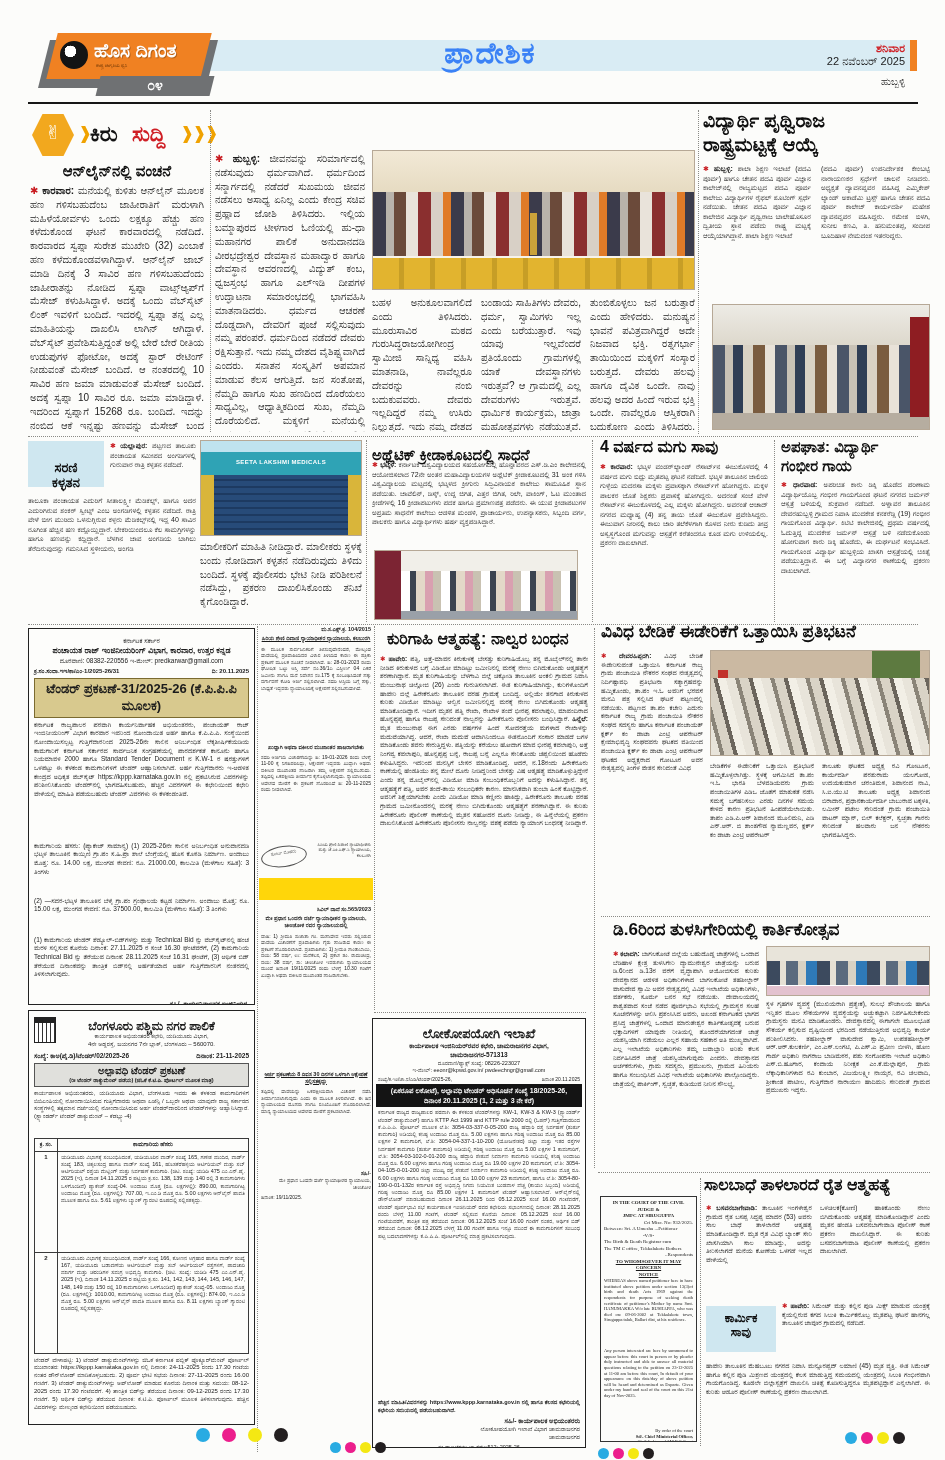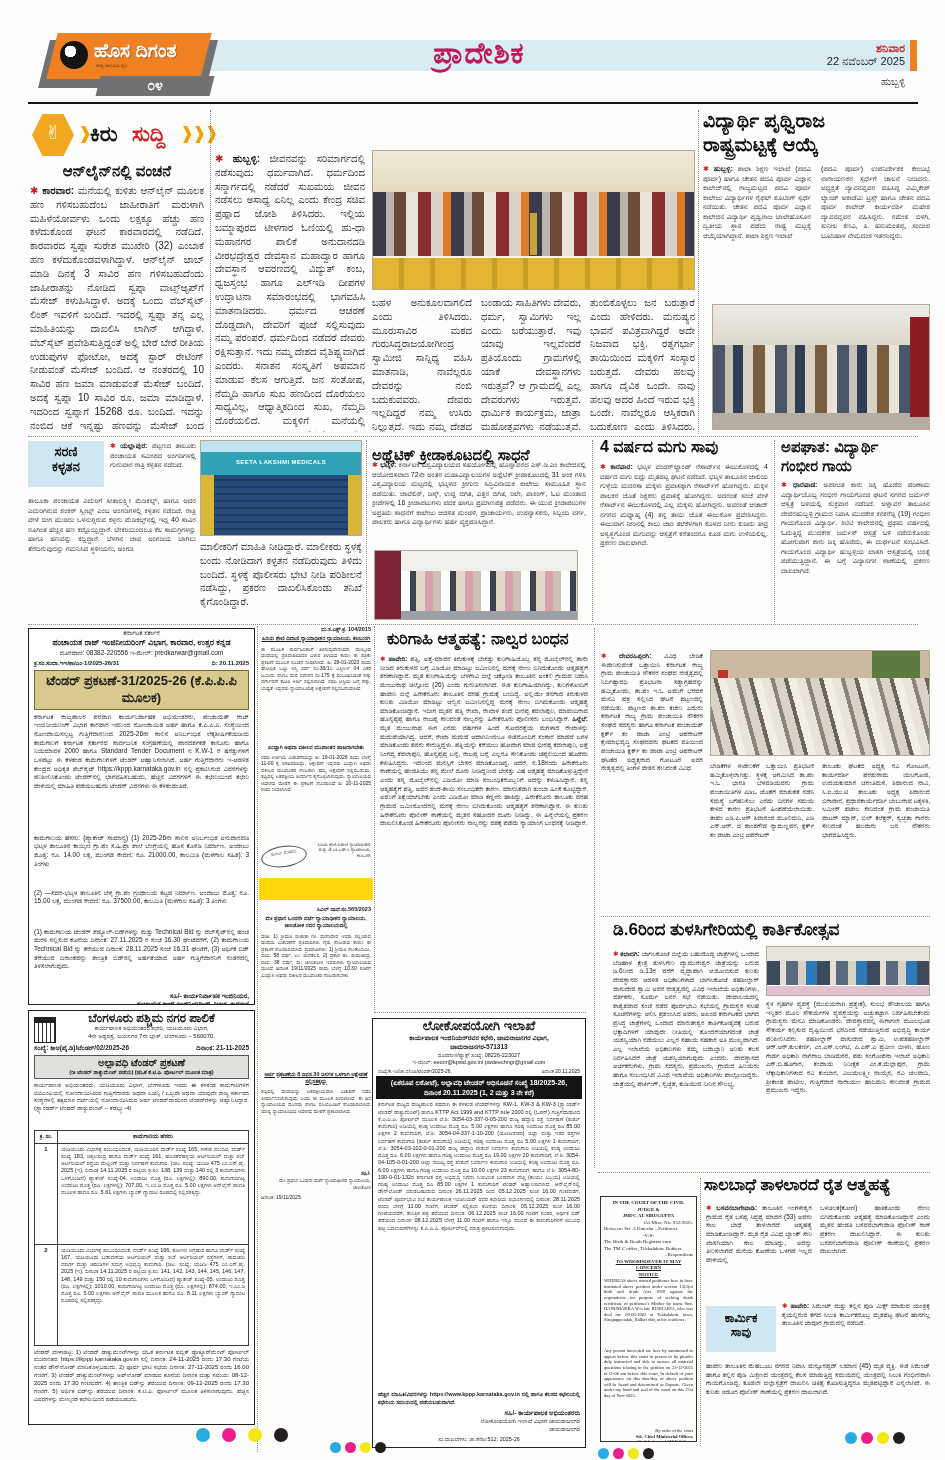--- a/index.html
+++ b/index.html
@@ -32,37 +32,37 @@
   .f21{font-size:21px;line-height:1.1;}
   .f29{font-size:29px;line-height:1.05;}
   .hl{font-weight:bold;color:#0e0e0e;}
   .star{color:#c81a1f;font-weight:bold;}
   .dl{font-weight:bold;}
   .hsep{position:absolute;border-top:1.5px dotted #8a8a86;}
   .vsep{position:absolute;border-left:1.5px dotted #8a8a86;}
   .photo{position:absolute;border:1px solid #b6a896;box-sizing:border-box;overflow:hidden;background:#ddd;}
   .ph{position:absolute;}
   .bluebox{background:#cfe7f0;}
-  .adbox{position:absolute;border:1.2px solid #222;box-sizing:border-box;background:#fdfdfb;padding:0 5px;overflow:hidden;}
+  .adbox{position:absolute;border:1.2px solid #222;box-sizing:border-box;background:#fdfdfb;padding:8px 5px;overflow:hidden;}
   .band-dark{background:#141414;color:#fff;}
   .dot{position:absolute;border-radius:50%;}
   .hex{clip-path:polygon(25% 0,75% 0,100% 50%,75% 100%,25% 100%,0 50%);background:#f2a81e;}
   table.wk{border-collapse:collapse;width:100%;}
   table.wk td,table.wk th{border:1px solid #3a3a3a;padding:2px 3px;vertical-align:top;}
   .skew{transform:skewX(-14deg);}
 </style>
 </head>
 <body>
 
 <div class="page">
 
   <div class="t" style="left:0;top:0;width:945px;height:105px;">
     <div class="t" style="left:204px;top:40px;width:708px;height:31px;background:#d9ecf4;"></div>
     <div class="t" style="left:910px;top:40px;width:7px;height:31px;background:#f08122;"></div>
-    <div class="t b f29 c" style="left:319px;top:38px;width:320px;color:#be185d;letter-spacing:1px;">ಪ್ರಾದೇಶಿಕ</div>
+    <div class="t b f29 c" style="left:330px;top:38px;width:320px;color:#3b82f6;letter-spacing:1px;">ಪ್ರಾದೇಶಿಕ</div>
     <div class="t r b f11" style="left:790px;top:42px;width:115px;color:#cf2026;">ಶನಿವಾರ</div>
     <div class="t r f11" style="left:770px;top:55px;width:135px;color:#1c1c1c;">22 ನವೆಂಬರ್ 2025</div>
     <div class="t r f10" style="left:815px;top:76px;width:90px;color:#222;">ಹುಬ್ಬಳ್ಳಿ</div>
 
     <div class="t skew" style="left:44px;top:40px;width:168px;height:48px;background:#6f7173;"></div>
     <div class="t skew" style="left:52px;top:33px;width:154px;height:46px;background:#f08122;"></div>
     <div class="t" style="left:60px;top:41px;width:28px;height:28px;border-radius:50%;background:radial-gradient(circle at 35% 35%, #ffffff 0 26%, #141414 27%);border:2px solid #141414;"></div>
     <div class="t b f19" style="left:94px;top:40px;width:130px;color:#fff;text-shadow:1px 1px 0 rgba(0,0,0,.25);">ಹೊಸ ದಿಗಂತ</div>
     <div class="t f45" style="left:96px;top:63px;width:110px;color:#5a2c00;">ರಾಷ್ಟ್ರ ಜಾಗೃತಿಯ ಧ್ವನಿ</div>
     <div class="t skew" style="left:98px;top:76px;width:114px;height:20px;background:#6f7173;"></div>
@@ -118,21 +118,21 @@
       <div class="ph" style="left:0;top:0;width:100%;height:32%;background:linear-gradient(#edebe5,#ddd8cc);"></div>
       <div class="ph" style="left:0;top:32%;width:100%;height:55%;background:repeating-linear-gradient(90deg,#4a5568 0 12px,#c8c2b6 12px 20px,#2f3e55 20px 30px,#d9d2c4 30px 40px,#7a5c3f 40px 52px,#e8e2d8 52px 62px);"></div>
       <div class="ph" style="left:0;top:87%;width:100%;height:13%;background:#b6ada0;"></div>
       <div class="ph" style="right:0;top:10%;width:9%;height:80%;background:#8e1d22;"></div>
     </div>
   </div>
 
   <div class="hsep" style="left:28px;top:436px;width:890px;"></div>
 
   <div class="t" style="left:28px;top:440px;width:334px;height:182px;">
-    <div class="t bluebox c" style="left:0;top:1px;width:76px;height:46px;padding-top:4px;">
+    <div class="t bluebox c" style="left:0;top:1px;width:76px;height:46px;padding-top:20px;">
       <div class="b f13 hl">ಸರಣಿ</div>
       <div class="b f13 hl">ಕಳ್ಳತನ</div>
     </div>
     <div class="t j f7 clip" style="left:82px;top:1px;width:86px;height:52px;">
       <span class="star">✱</span>
       <span class="dl">ಯಲ್ಲಾಪುರ:</span>
       <span>ಪಟ್ಟಣದ ತಾಲೂಕು ಪಂಚಾಯತ ಸಮೀಪದ ಅಂಗಡಿಗಳಲ್ಲಿ ಗುರುವಾರ ರಾತ್ರಿ ಕಳ್ಳತನ ನಡೆದಿದೆ.</span>
     </div>
     <div class="t j f7 clip" style="left:0;top:56px;width:168px;height:124px;">ತಾಲೂಕಾ ಪಂಚಾಯತ ಎದುರಿಗೆ ಸೀತಾಲಕ್ಷ್ಮೀ ಮೆಡಿಕಲ್ಸ್, ಹಾಗೂ ಅದರ ಎದುರಿಗಿರುವ ಶಂಕರ್ ಸ್ವೀಟ್ಸ್ ಎಂಬ ಅಂಗಡಿಗಳಲ್ಲಿ ಕಳ್ಳತನ ನಡೆದಿದೆ. ರಾತ್ರಿ ವೇಳೆ ಬೀಗ ಮುರಿದು ಒಳನುಗ್ಗಿರುವ ಕಳ್ಳರು ಮೆಡಿಕಲ್ಸ್‌ನಲ್ಲಿ ಇದ್ದ 40 ಸಾವಿರ ರೂಗಿಂತ ಹೆಚ್ಚಿನ ಹಣ ಕದ್ದೊಯ್ದಿದ್ದಾರೆ. ಬೇಕರಿಯಿಂದಲೂ ಕೆಲ ಸಾಮಗ್ರಿಗಳನ್ನು ಹಾಗೂ ಹಣವನ್ನು ಕದ್ದಿದ್ದಾರೆ. ಬೆಳಗಿನ ಜಾವ ಅಂಗಡಿಯ ಬಾಗಿಲು ತೆರೆದಿರುವುದನ್ನು ಗಮನಿಸಿದ ಸ್ಥಳೀಯರು, ಅಂಗಡಿ</div>
     <div class="photo" style="left:172px;top:0;width:162px;height:96px;">
@@ -291,20 +291,21 @@
     <div class="j f55 clip" style="margin-top:2px;height:288px;">ಕರ್ನಾಟಕ ರಾಜ್ಯದ ರಾಜ್ಯಪಾಲರ ಪರವಾಗಿ ಈ ಕೆಳಕಂಡ ಟೆಂಡರ್‌ಗಳನ್ನು KW-1, KW-3 &amp; KW-3 (ಸ್ಟ್ಯಾಂಡರ್ಡ್ ಟೆಂಡರ್ ಡಾಕ್ಯುಮೆಂಟ್) ಹಾಗೂ KTTP Act 1999 and KTTP rule 2000 ರಲ್ಲಿ (ಓಪನ್) ಗುತ್ತಿಗೆದಾರರಿಂದ ಕೆ.ಪಿ.ಪಿ.ಪಿ. ಪೋರ್ಟಲ್ ಮೂಲಕ ಲೆ.ಶಿ: 3054-03-337-0-05-200 ರಾಜ್ಯ ಹೆದ್ದಾರಿ ರಸ್ತೆ ನಿರ್ವಹಣೆ (ತುರ್ತು ಕಾಮಗಾರಿ) ಅಡಿಯಲ್ಲಿ ಕನಿಷ್ಠ ಅಂದಾಜು ಮೊತ್ತ ರೂ. 5.00 ಲಕ್ಷಗಳು ಹಾಗೂ ಗರಿಷ್ಠ ಅಂದಾಜು ಮೊತ್ತ ರೂ 85.00 ಲಕ್ಷಗಳ 2 ಕಾಮಗಾರಿಗೆ, ಲೆ.ಶಿ: 3054-04-337-1-10-200 (ಯೋಜನೇತರ) ಜಿಲ್ಲಾ ಮತ್ತು ಇತರ ರಸ್ತೆಗಳ ನಿರ್ವಹಣೆ ಕಾಮಗಾರಿ (ತುರ್ತು ಕಾಮಗಾರಿ) ಅಡಿಯಲ್ಲಿ ಗರಿಷ್ಠ ಅಂದಾಜು ಮೊತ್ತ ರೂ 5.00 ಲಕ್ಷಗಳ 1 ಕಾಮಗಾರಿಗೆ, ಲೆ.ಶಿ: 3054-03-102-0-01-200 ರಾಜ್ಯ ಹೆದ್ದಾರಿ ಸೇತುವೆ ನಿರ್ಮಾಣ ಕಾಮಗಾರಿ ಅಡಿಯಲ್ಲಿ ಕನಿಷ್ಠ ಅಂದಾಜು ಮೊತ್ತ ರೂ. 6.00 ಲಕ್ಷಗಳು ಹಾಗೂ ಗರಿಷ್ಠ ಅಂದಾಜು ಮೊತ್ತ ರೂ 19.00 ಲಕ್ಷಗಳ 20 ಕಾಮಗಾರಿಗೆ, ಲೆ.ಶಿ: 3054-04-105-0-01-200 ಜಿಲ್ಲಾ ಮುಖ್ಯ ರಸ್ತೆ ಸೇತುವೆ ನಿರ್ಮಾಣ ಕಾಮಗಾರಿ ಅಡಿಯಲ್ಲಿ ಕನಿಷ್ಠ ಅಂದಾಜು ಮೊತ್ತ ರೂ. 6.00 ಲಕ್ಷಗಳು ಹಾಗೂ ಗರಿಷ್ಠ ಅಂದಾಜು ಮೊತ್ತ ರೂ 10.00 ಲಕ್ಷಗಳ 23 ಕಾಮಗಾರಿಗೆ, ಹಾಗೂ ಲೆ.ಶಿ: 3054-80-190-0-01-132ರ ಕರ್ನಾಟಕ ರಸ್ತೆ ಅಭಿವೃದ್ಧಿ ನಿಗಮ ನಿಯಮಿತ ಬಂಡವಾಳ ವೆಚ್ಚ (ಕಾಯಂ ಸಿಬ್ಬಂದಿ) ಅಡಿಯಲ್ಲಿ ಗರಿಷ್ಠ ಅಂದಾಜು ಮೊತ್ತ ರೂ 85.00 ಲಕ್ಷಗಳ 1 ಕಾಮಗಾರಿಗೆ ಟೆಂಡರ್ ಆಹ್ವಾನಿಸಲಾಗಿದೆ. ಆನ್‌ಲೈನ್‌ನಲ್ಲಿ ಡೌನ್‌ಲೋಡ್ ಮಾಡಬಹುದಾದ ದಿನಾಂಕ 26.11.2025 ರಿಂದ 05.12.2025 ಸಂಜೆ 16.00 ಗಂಟೆವರೆಗೆ, ಟೆಂಡರ್ ಪೂರ್ವಭಾವಿ ಸಭೆ ಕಾರ್ಯಪಾಲಕ ಇಂಜಿನಿಯರ್ ರವರ ಕಛೇರಿಯ ಸಭಾಂಗಣದಲ್ಲಿ ದಿನಾಂಕ: 28.11.2025 ರಂದು ಬೆಳಿಗ್ಗೆ 11.00 ಗಂಟೆಗೆ, ಟೆಂಡರ್ ಸಲ್ಲಿಸುವ ಕೊನೆಯ ದಿನಾಂಕ: 05.12.2025 ಸಂಜೆ 16.00 ಗಂಟೆಯವರೆಗೆ, ತಾಂತ್ರಿಕ ಪತ್ರ ತೆರೆಯುವ ದಿನಾಂಕ: 06.12.2025 ಸಂಜೆ 16.00 ಗಂಟೆಗೆ ನಂತರ, ಆರ್ಥಿಕ ಬಿಡ್ ತೆರೆಯುವ ದಿನಾಂಕ: 08.12.2025 ಬೆಳಿಗ್ಗೆ 11.00 ಗಂಟೆಗೆ ಹಾಗೂ ಇನ್ನೂ ಮುಂದೆ ಈ ಕಾಮಗಾರಿಗಳಿಗೆ ಸಂಬಂಧ ಪಟ್ಟ ಬದಲಾವಣೆಗಳನ್ನು ಕೆ.ಪಿ.ಪಿ.ಪಿ. ಪೋರ್ಟಲ್‌ನಲ್ಲಿ ಮಾತ್ರ ಪ್ರಕಟಿಸಲಾಗುವುದು.</div>
     <div class="j b f55 clip" style="margin-top:2px;height:18px;">ಹೆಚ್ಚಿನ ಮಾಹಿತಿ/ವಿವರಗಳನ್ನು https://www.kppp.karnataka.gov.in ನಲ್ಲಿ ಹಾಗೂ ಕೆಲಸದ ಕಛೇರಿಯಲ್ಲಿ ಕಛೇರಿಯ ಸಮಯದಲ್ಲಿ ಪಡೆಯಬಹುದಾಗಿದೆ.</div>
     <div class="r b f65">ಸಹಿ/- ಕಾರ್ಯಪಾಲಕ ಅಭಿಯಂತರರು</div>
     <div class="r f6">ಲೋಕೋಪಯೋಗಿ ಇಲಾಖೆ ವಿಭಾಗ ಚಾಮರಾಜನಗರ</div>
     <div class="r f6">ಚಾಮರಾಜನಗರ</div>
     <div class="c f55" style="margin-top:2px;">ಸಂ.ದಾಖಲೆಗಳು: ಚಾ.ಕೆನೆಟ:512: 2025-26</div>
   </div>
 
   <div class="vsep" style="left:594px;top:628px;height:540px;"></div>
   <div class="t" style="left:601px;top:622px;width:329px;height:290px;">
+    <div class="t b f17 hl clip" style="left:0;top:0;width:329px;height:24px;">ವಿವಿಧ ಬೇಡಿಕೆ ಈಡೇರಿಕೆಗೆ ಒತ್ತಾಯಿಸಿ ಪ್ರತಿಭಟನೆ</div>
     <div class="t j f65 clip" style="left:0;top:30px;width:102px;height:258px;">
       <span class="star">✱</span>
       <span class="dl">ದೇವರಹಿಪ್ಪರಗಿ:</span>
       <span>ವಿವಿಧ ಬೇಡಿಕೆ ಈಡೇರಿಸುವಂತೆ ಒತ್ತಾಯಿಸಿ ಕರ್ನಾಟಕ ರಾಜ್ಯ ಗ್ರಾಮ ಪಂಚಾಯಿತಿ ನೌಕರರ ಸಂಘದ ನೇತೃತ್ವದಲ್ಲಿ ನಿರ್ದಿಷ್ಟಾವಧಿ ಪ್ರತಿಭಟನಾ ಸತ್ಯಾಗ್ರಹವನ್ನು ಹಮ್ಮಿಕೊಂಡು, ತಾ.ಪಂ ಇ.ಓ ಅವರಿಗೆ ಭರವಸೆ ಮನವಿ ಪತ್ರ ಸಲ್ಲಿಸಿದ ಘಟನೆ ಪಟ್ಟಣದಲ್ಲಿ ನಡೆಯಿತು. ಪಟ್ಟಣದ ತಾ.ಪಂ ಕಚೇರಿ ಎದುರು ಕರ್ನಾಟಕ ರಾಜ್ಯ ಗ್ರಾಮ ಪಂಚಾಯಿತಿ ನೌಕರರ ಸಂಘದ ಸದಸ್ಯರು ಹಾಗೂ ಕರ್ನಾಟಕ ಪಂಚಾಯತ್ ಕ್ಲರ್ಕ್ ಕಂ ಡಾಟಾ ಎಂಟ್ರಿ ಆಪರೇಟರ್ ಕ್ಷೇಮಾಭಿವೃದ್ಧಿ ಸಂಘದವರು ಘಟಕದ ವತಿಯಿಂದ ಪಂಚಾಯಿತಿ ಕ್ಲರ್ಕ್ ಕಂ ಡಾಟಾ ಎಂಟ್ರಿ ಆಪರೇಟರ್ ಘಟಕದ ಅಧ್ಯಕ್ಷರಾದ ಗೋಟೂರ ಅವರ ನೇತೃತ್ವದಲ್ಲಿ ತಿಂಗಳ ವೇತನ ಸೇರಿದಂತೆ ವಿವಿಧ</span>
     </div>
     <div class="photo" style="left:109px;top:28px;width:220px;height:106px;">
       <div class="ph" style="left:0;top:0;width:100%;height:26%;background:#cbb9a2;"></div>
       <div class="ph" style="right:4%;top:0;width:22%;height:40%;background:#5d7a40;border-radius:0 0 40% 40%;"></div>
       <div class="ph" style="left:3%;top:18%;width:5%;height:42%;background:#c2312b;"></div>
       <div class="ph" style="left:0;top:26%;width:100%;height:74%;background:repeating-linear-gradient(75deg,#e8e4da 0 9px,#8a8478 9px 13px,#d9d3c6 13px 22px,#6b655c 22px 26px,#f2efe6 26px 34px);"></div>

